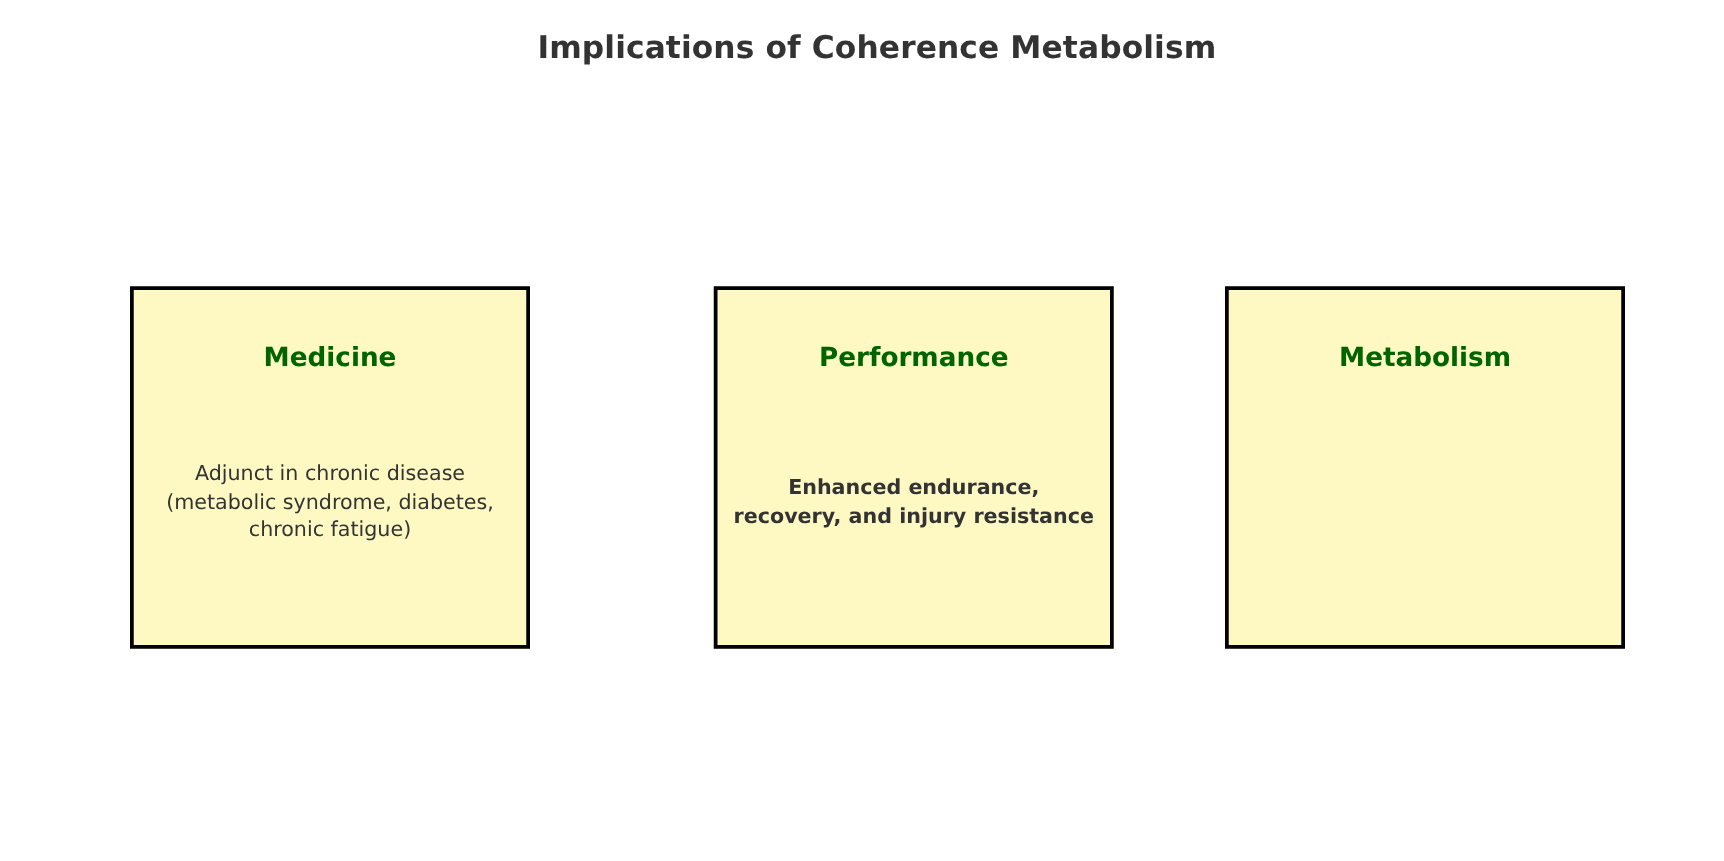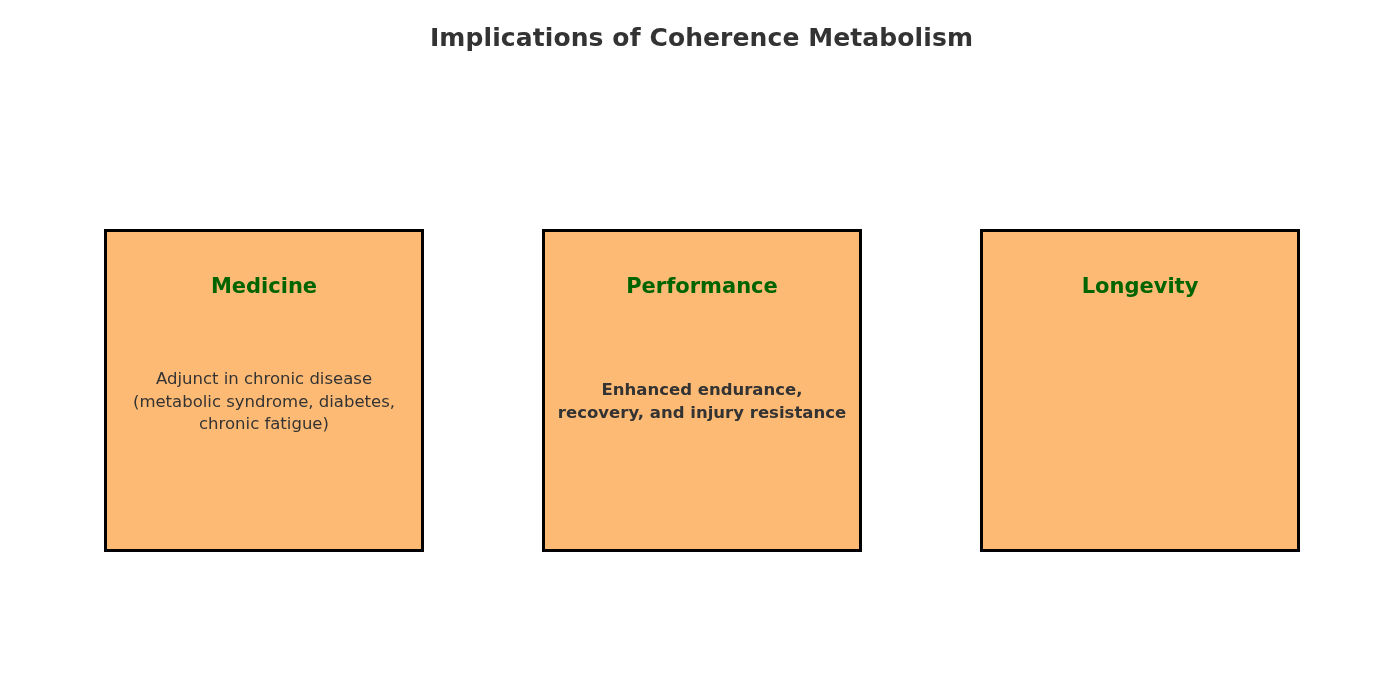--- a/index.html
+++ b/index.html
@@ -30,27 +30,27 @@
     font-weight: bold;
     color: #333333;
     letter-spacing: 0.1px;
     line-height: 32px;
     white-space: nowrap;
   }
   .card {
     position: absolute;
     top: 229px;
     width: 320px;
-    height: 323px;
+    height: 290px;
     box-sizing: border-box;
-    background: #fdba74;
+    background: #fef9c3;
     border: 3px solid #000000;
   }
   #card-medicine    { left: 92px;  }
-  #card-performance { left: 530px; }
+  #card-performance { left: 559px; }
   #card-longevity   { left: 968px; }
 
   .card-heading {
     position: absolute;
     left: 0;
     top: 41px;
     width: 100%;
     text-align: center;
     font-size: 21px;
     font-weight: bold;
@@ -84,16 +84,16 @@
     <div class="card-heading">Medicine</div>
     <div class="card-body lines-3">Adjunct in chronic disease<br>(metabolic syndrome, diabetes,<br>chronic fatigue)</div>
   </div>
 
   <div class="card" id="card-performance">
     <div class="card-heading">Performance</div>
     <div class="card-body lines-2">Enhanced endurance,<br>recovery, and injury resistance</div>
   </div>
 
   <div class="card" id="card-longevity">
-    <div class="card-heading">Longevity</div>
+    <div class="card-heading">Metabolism</div>
   </div>
 
 </div>
 
 </body></html>

